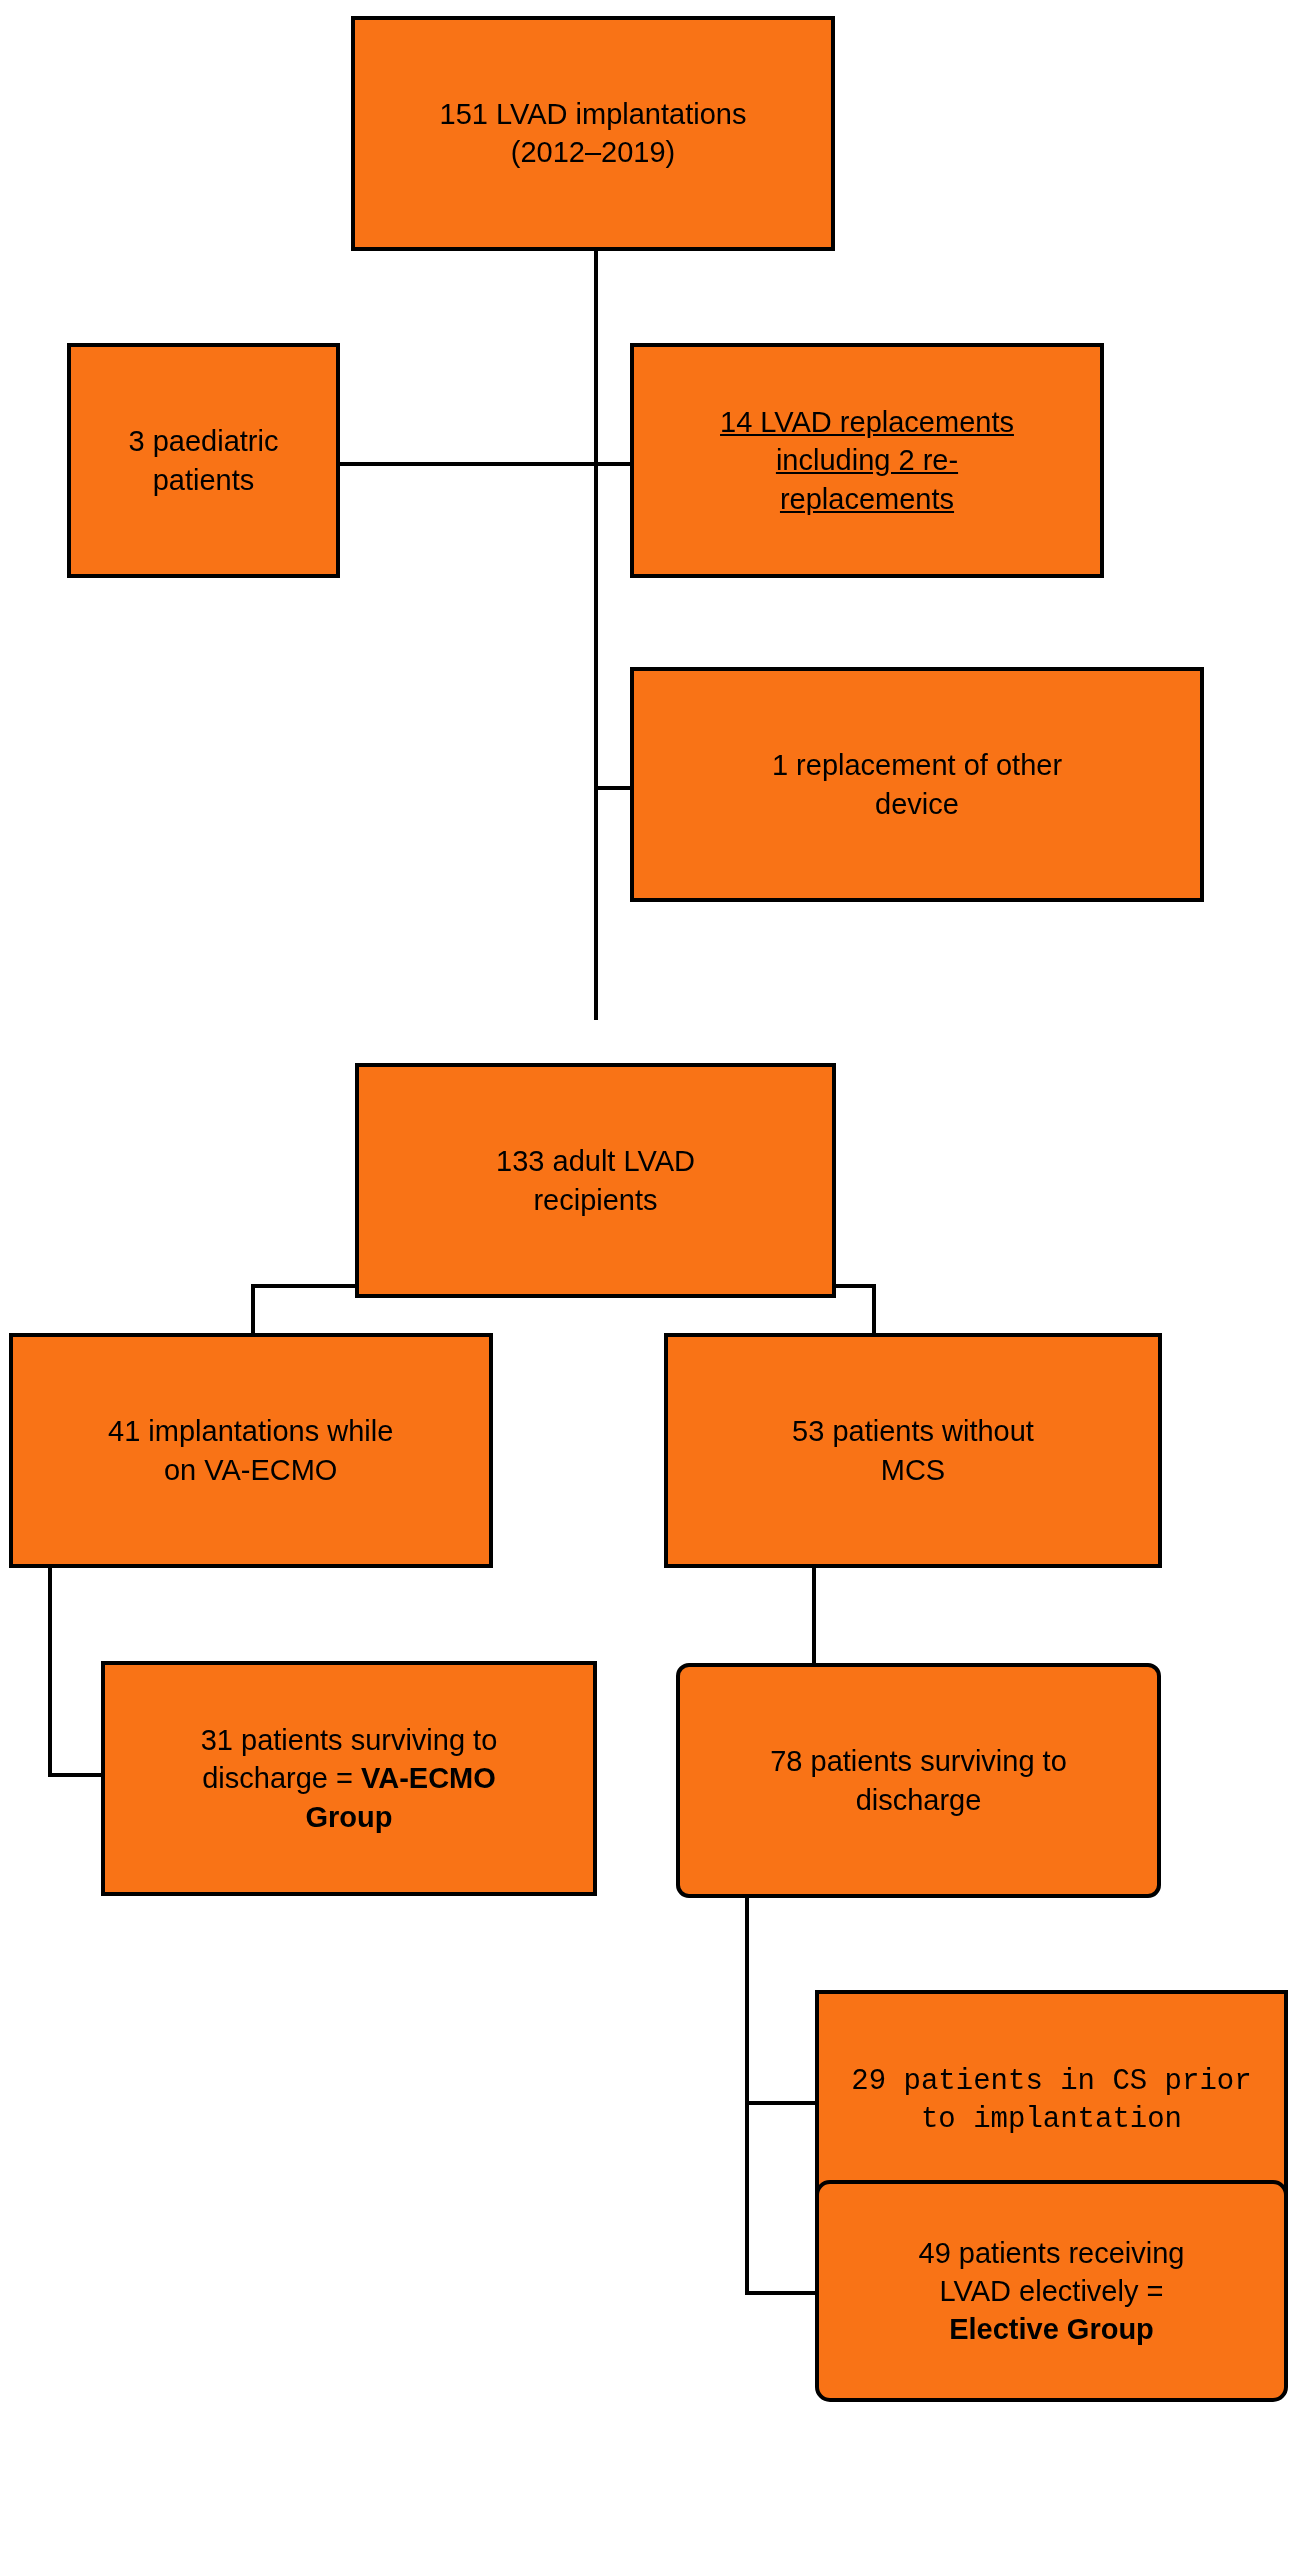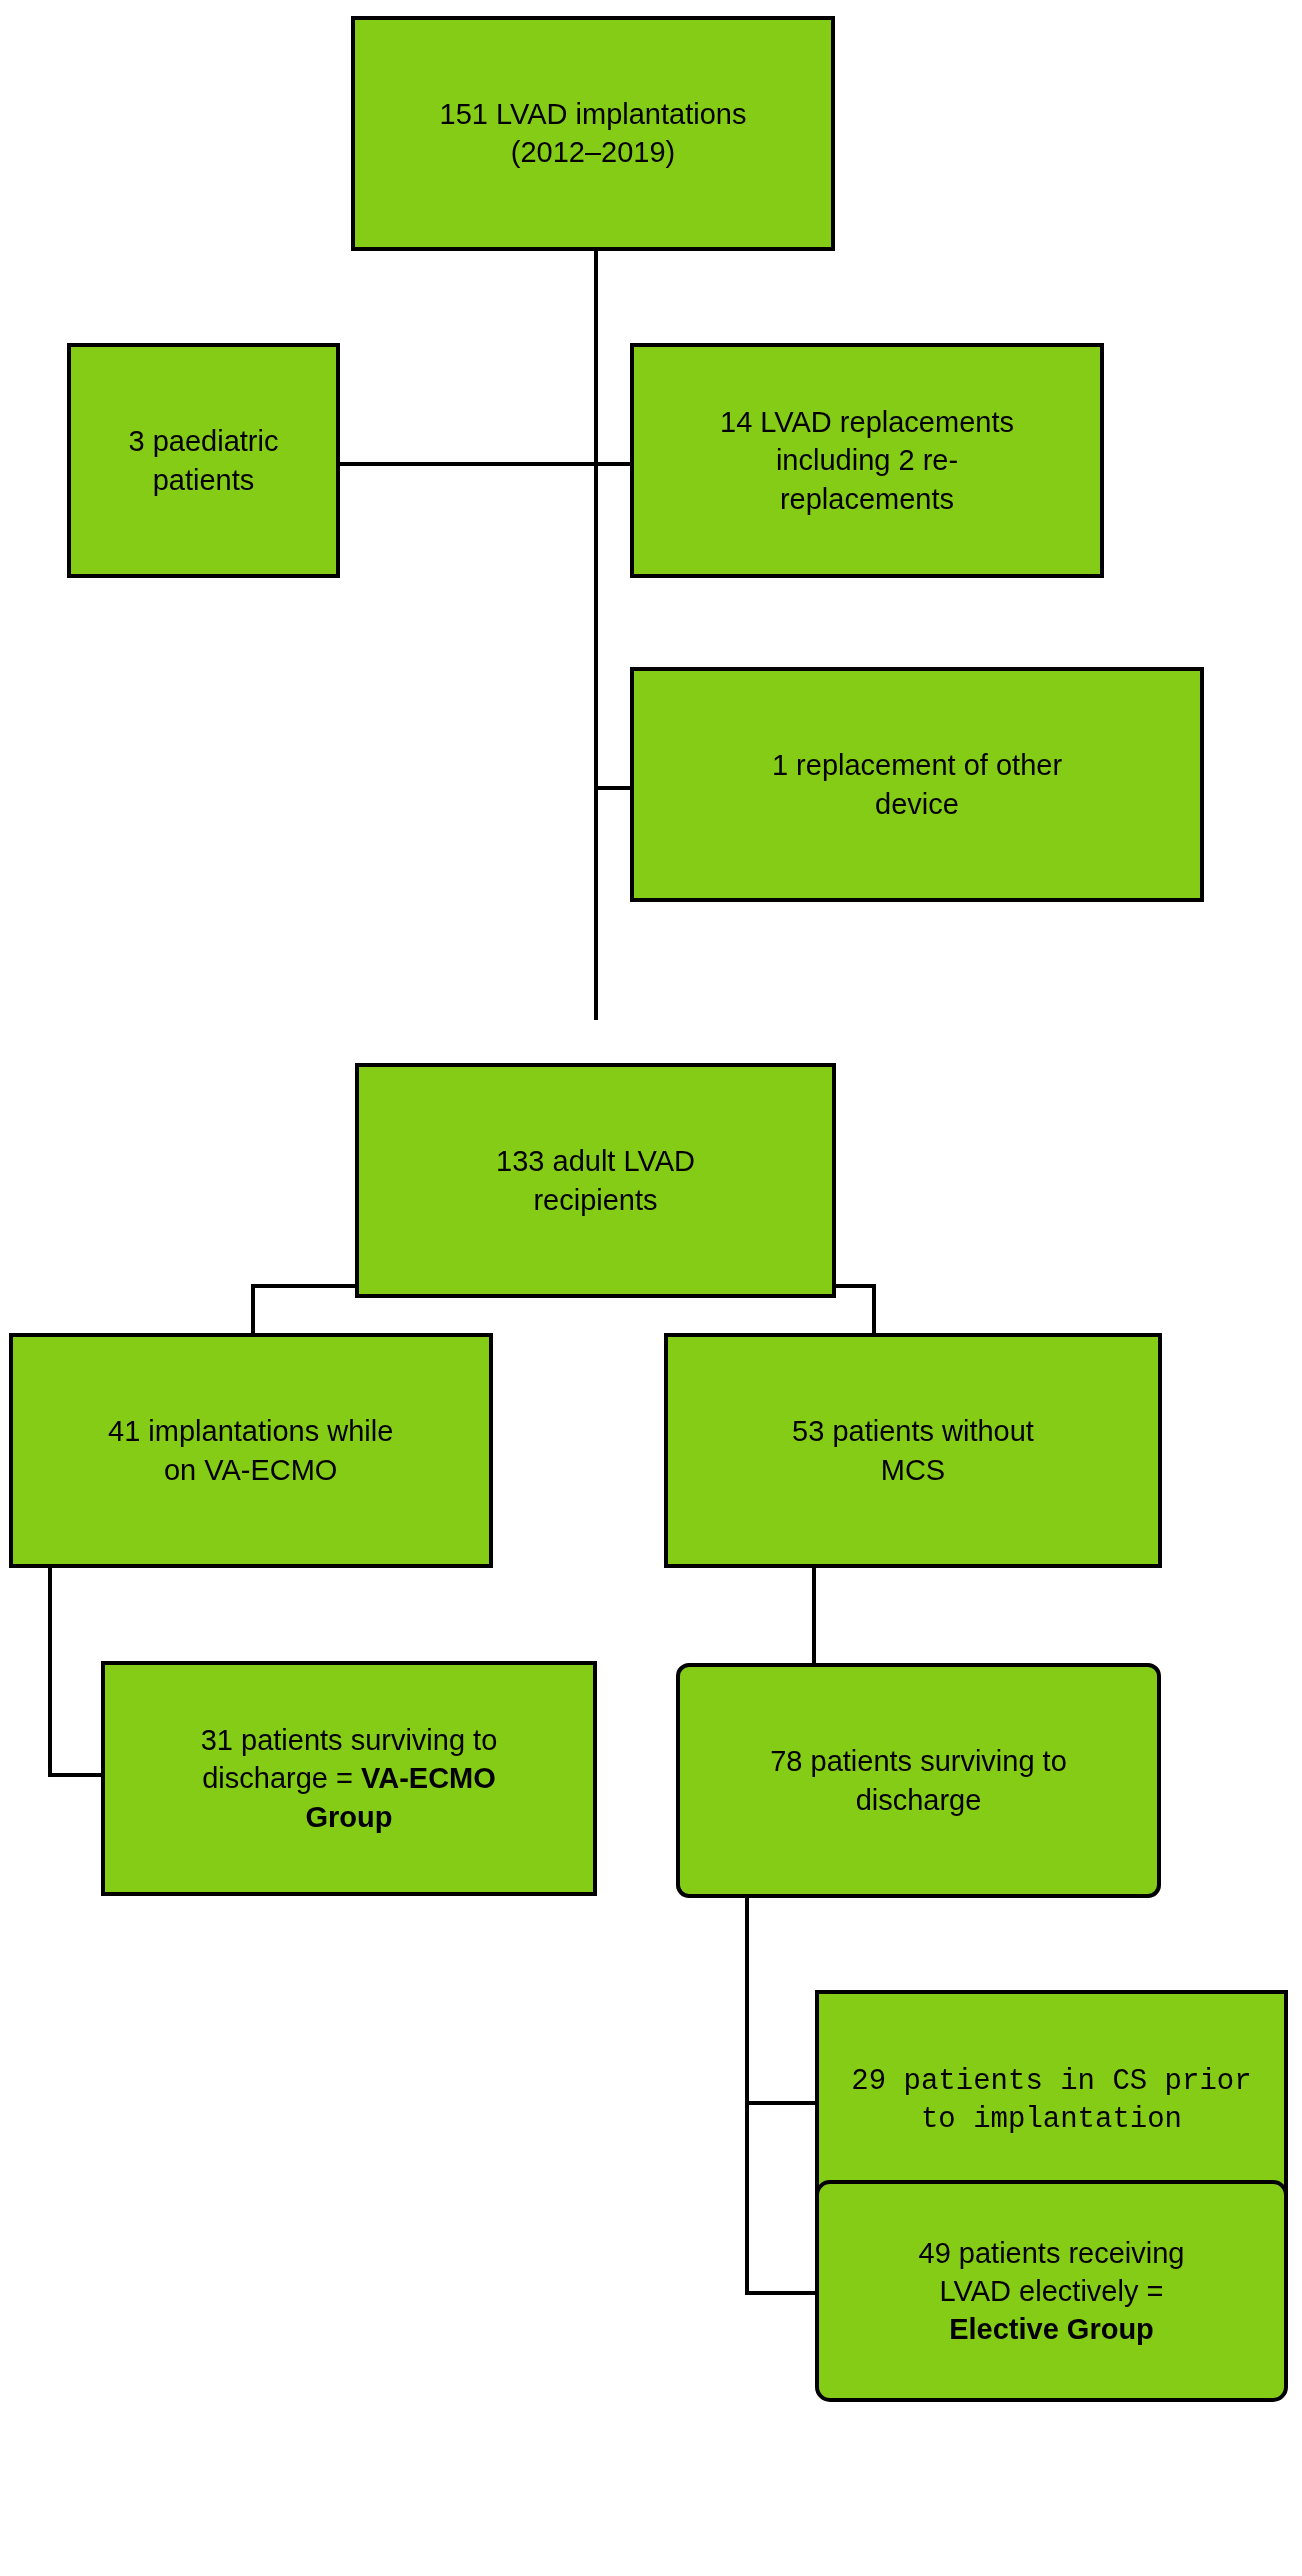--- a/index.html
+++ b/index.html
@@ -13,21 +13,21 @@
     width: 1302px;
     height: 2576px;
     background: #ffffff;
     font-family: "Liberation Sans", sans-serif;
     overflow: hidden;
   }
   .node {
     position: absolute;
     box-sizing: border-box;
     border: 4.3px solid #000000;
-    background: #84cc16;
+    background: #f97316;
     display: flex;
     align-items: center;
     justify-content: center;
     text-align: center;
     color: #000000;
     font-size: 29px;
     line-height: 1.32;
     padding: 3.7px 8.7px;
     z-index: 2;
   }
@@ -74,21 +74,21 @@
   <div class="connector h-line" style="left:745px; top:2291px; width:74px;"></div>
 
   <div class="node" style="left:351px; top:15.5px; width:484px; height:235px;">
     <span class="txt"><span>151 LVAD implantations</span><br><span>(2012–2019)</span></span>
   </div>
 
   <div class="node" style="left:67px; top:343px; width:273px; height:235px;">
     <span class="txt">3 paediatric patients</span>
   </div>
 
-  <div class="node" style="left:630px; top:343px; width:474px; height:235px;">
+  <div class="node" style="left:630px; top:343px; width:474px; height:235px;text-decoration:underline;">
     <span class="txt"><span>14 LVAD replacements</span><br><span>including 2 re-</span><br><span>replacements</span></span>
   </div>
 
   <div class="node" style="left:630px; top:667px; width:574px; height:235px;">
     <span class="txt"><span>1 replacement of other</span><br><span>device</span></span>
   </div>
 
   <div class="node" style="left:355px; top:1017px; width:481px; height:235px;margin-top:46px;">
     <span class="txt"><span>133 adult LVAD</span><br><span>recipients</span></span>
   </div>

